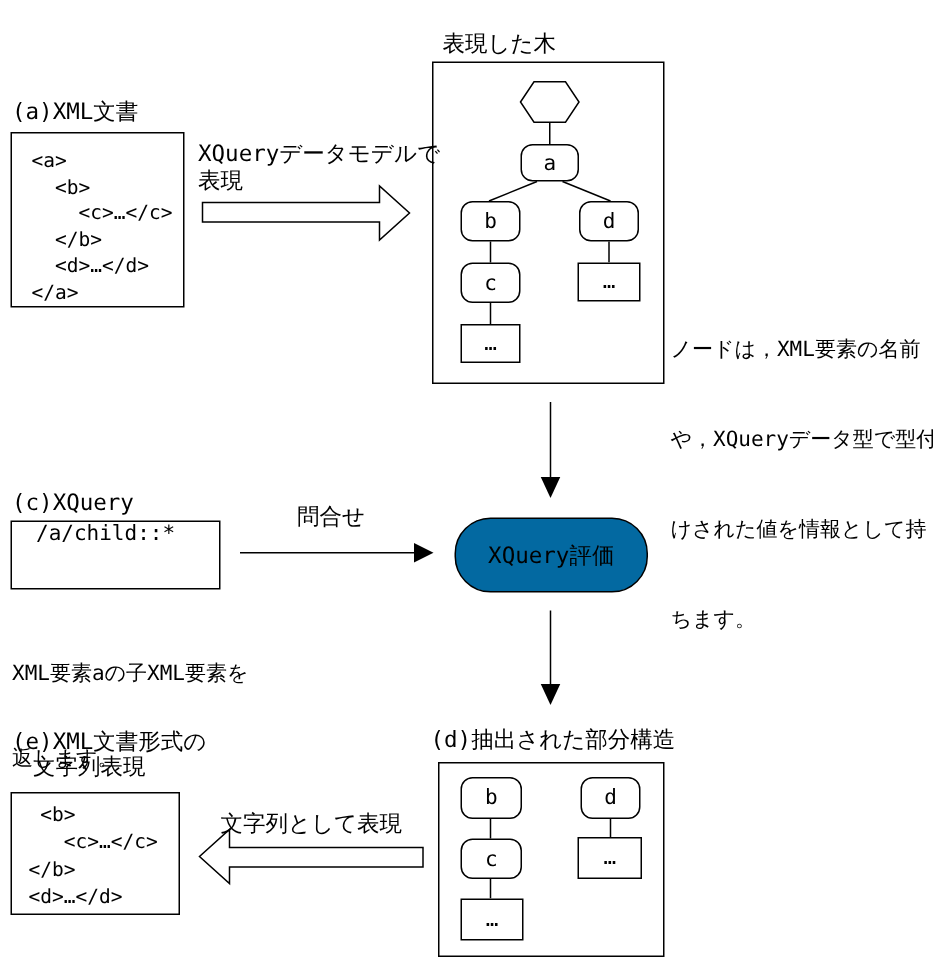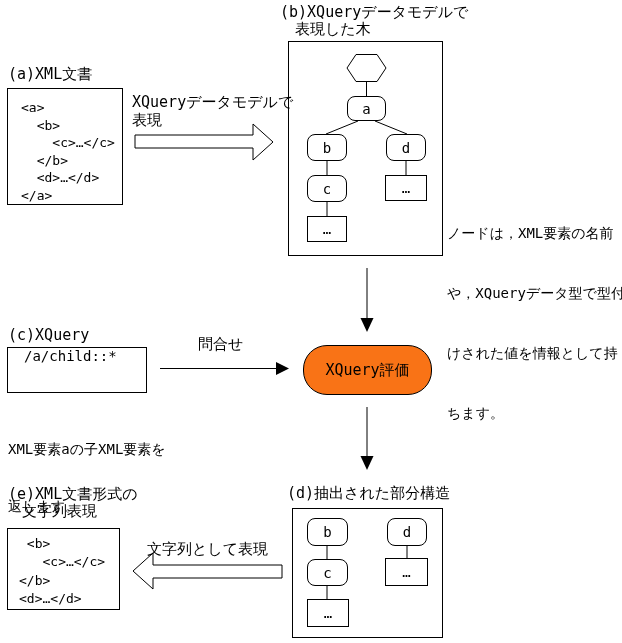--- a/index.html
+++ b/index.html
@@ -9,21 +9,21 @@
   .jp{font-size:15px;line-height:17px;white-space:pre;}
   .jp-note{font-size:14px;white-space:pre;}
   .codebox{border:1px solid #000;background:#fff;box-sizing:border-box;}
   .codeline{font-size:13px;line-height:17.5px;white-space:pre;}
   svg{position:absolute;left:0;top:0;}
   .node{border:1px solid #000;background:#fff;box-sizing:border-box;
         display:flex;align-items:center;justify-content:center;
         font-size:14px;line-height:14px;}
   .rounded{border-radius:8px;}
   .outer{border:1px solid #000;background:transparent;box-sizing:border-box;}
-  .stadium{border:1px solid #000;border-radius:24px;background:#f97316;box-sizing:border-box;
+  .stadium{border:1px solid #000;border-radius:24px;background:#0369a1;box-sizing:border-box;
            display:flex;align-items:center;justify-content:center;font-size:15px;}
 </style>
 </head>
 <body>
 
 <div class="canvas">
 
   <svg width="622" height="643" viewBox="0 0 622 643">
 
     <polygon points="135,135 253,135 253,124 273,142 253,160 253,148 135,148" fill="#ffffff" stroke="#000000" stroke-width="1"></polygon>
@@ -59,21 +59,20 @@
     <div class="codeline">  &lt;b&gt;</div>
     <div class="codeline">    &lt;c&gt;…&lt;/c&gt;</div>
     <div class="codeline">  &lt;/b&gt;</div>
     <div class="codeline">  &lt;d&gt;…&lt;/d&gt;</div>
     <div class="codeline">&lt;/a&gt;</div>
   </div>
 
   <div class="abs jp" style="left:132px;top:94px;">XQueryデータモデルで</div>
   <div class="abs jp" style="left:132px;top:112px;">表現</div>
 
-  <div class="abs jp" style="left:280px;top:4px;">(b)XQueryデータモデルで</div>
   <div class="abs jp" style="left:295px;top:21px;">表現した木</div>
   <div class="abs outer" style="left:288px;top:41px;width:155px;height:215px;"></div>
   <div class="abs node rounded" style="left:347px;top:96px;width:39px;height:25px;">a</div>
   <div class="abs node rounded" style="left:307px;top:134px;width:40px;height:27px;">b</div>
   <div class="abs node rounded" style="left:386px;top:134px;width:40px;height:27px;">d</div>
   <div class="abs node rounded" style="left:307px;top:175px;width:40px;height:27px;">c</div>
   <div class="abs node" style="left:385px;top:175px;width:42px;height:26px;">…</div>
   <div class="abs node" style="left:307px;top:216px;width:40px;height:26px;">…</div>
   <div class="abs jp-note" style="left:447px;top:183px;line-height:20px;">
     <div>ノードは，XML要素の名前</div>

